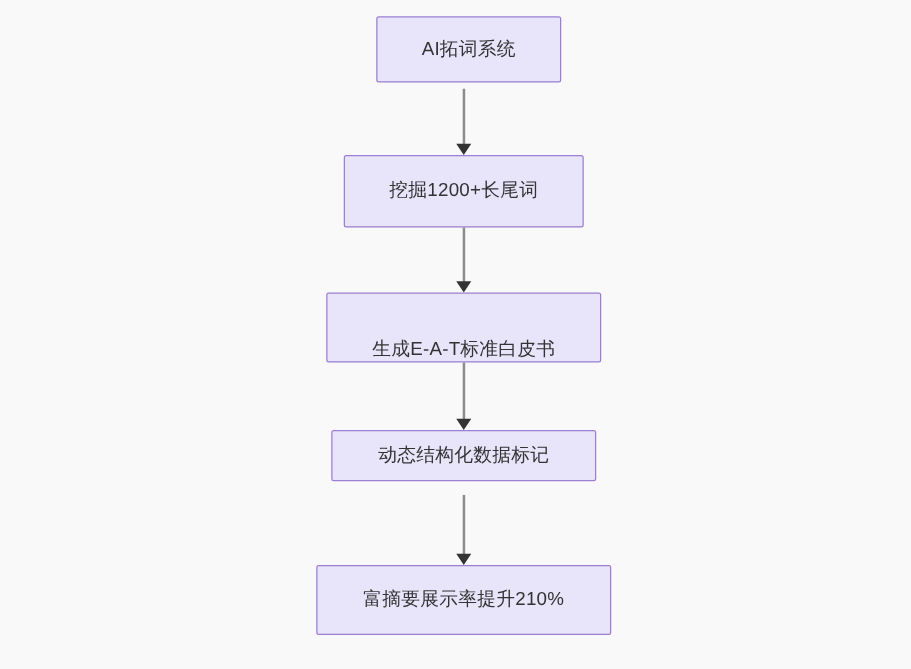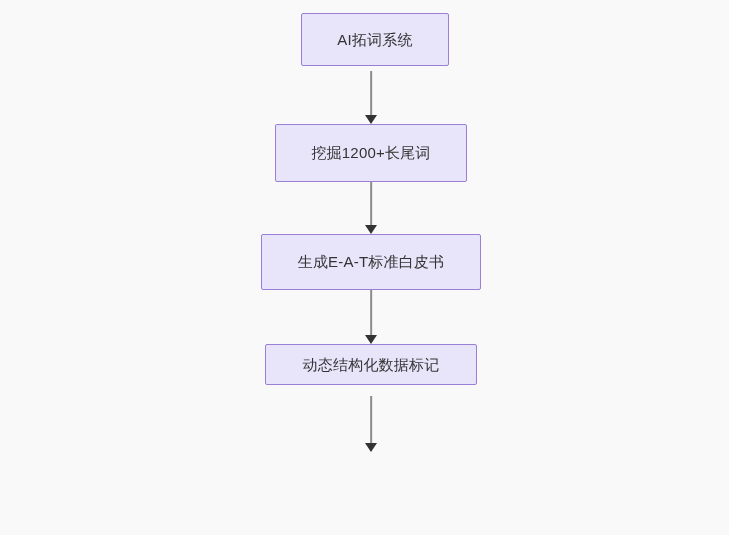--- a/index.html
+++ b/index.html
@@ -83,20 +83,23 @@
     <div class="edge-line" style="height: 48px;"></div>
     <div class="edge-arrow"></div>
   </div>
 
   <div class="node-box" id="node-0" style="left: 350px; top: 13px; width: 148px; height: 53px; margin-left: 25px;">
     <span class="node-label">AI拓词系统</span>
   </div>
   <div class="node-box" id="node-1" style="left: 371px; top: 124px; width: 192px; height: 58px;">
     <span class="node-label">挖掘1200+长尾词</span>
   </div>
-  <div class="node-box" id="node-2" style="left: 371px; top: 234px; width: 220px; height: 56px;">
+  <div class="node-box" id="node-2" style="left: 371px; top: 234px; width: 220px; height: 56px; align-items: flex-end;">
     <span class="node-label">生成E-A-T标准白皮书</span>
   </div>
   <div class="node-box" id="node-3" style="left: 371px; top: 344px; width: 212px; height: 41px;">
     <span class="node-label">动态结构化数据标记</span>
   </div>
+  <div class="node-box" id="node-4" style="left: 371px; top: 452px; width: 236px; height: 56px;">
+    <span class="node-label">富摘要展示率提升210%</span>
+  </div>
 
 </div>
 
 </body></html>

